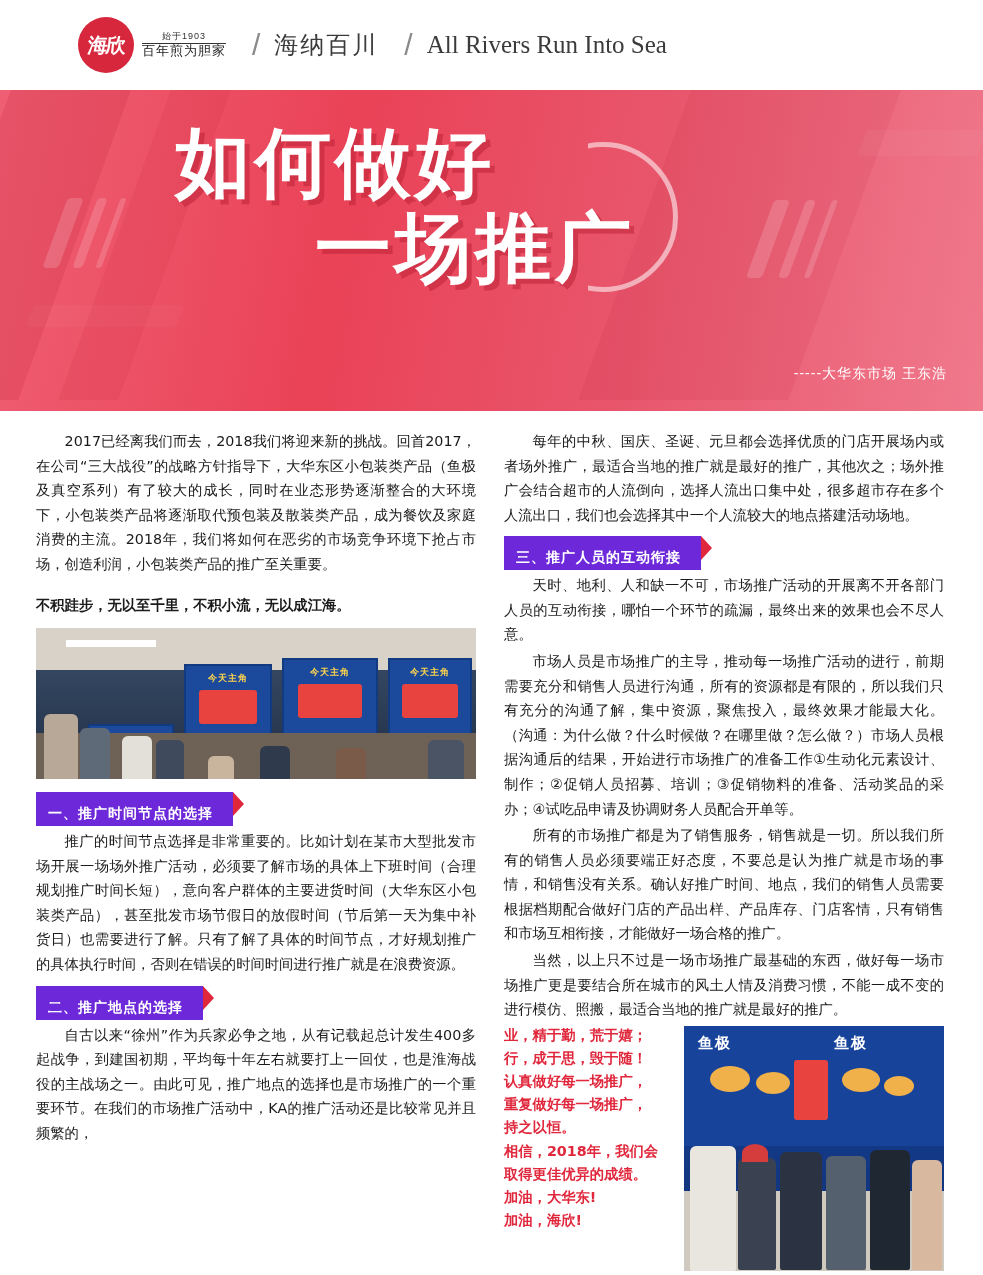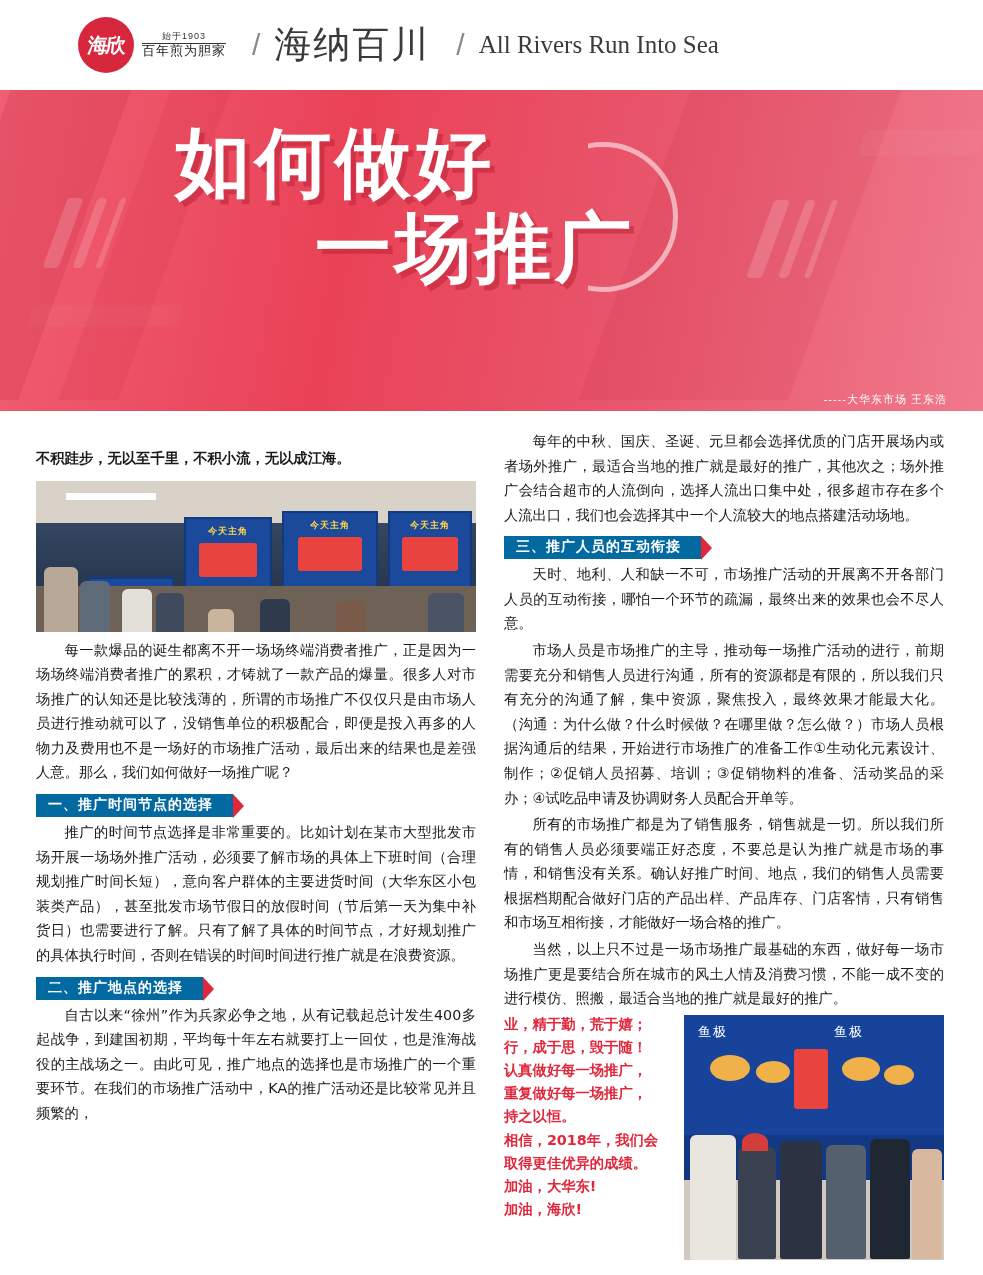--- a/index.html
+++ b/index.html
@@ -41,21 +41,21 @@
     margin-left: 8px;
     line-height: 1.15;
     flex: none;
   }
   .logo-text .l1 {
     font-size: 9px; color:#333; letter-spacing:1px; text-align:center;
     border-bottom:1px solid #333; padding-bottom:1px;
   }
   .logo-text .l2 { font-size:13px; color:#222; font-weight:normal; letter-spacing:1px; }
   .slash { color:#8a8a8a; font-size:30px; margin:0 14px 0 26px; font-weight:300; }
-  .h-cn { font-size:37px; color:#3b3b3b; letter-spacing:2px; }
+  .h-cn { font-size:24px; color:#3b3b3b; letter-spacing:2px; }
   .h-en { font-size:25px; color:#3b3b3b; font-family:"Liberation Serif", serif; }
 
   
   .banner {
     position: relative;
     height: 321px;
     background: linear-gradient(100deg,#ef5f73 0%, #ea4257 35%, #e8566c 65%, #f0798c 100%);
     overflow: hidden;
   }
   .banner .stripe {
@@ -84,23 +84,23 @@
     font-family:"DejaVu Sans","Liberation Sans",sans-serif;
     font-weight:bold;
     font-size: 76px;
     line-height: 1.12;
     letter-spacing: 4px;
     text-shadow: 5px 5px 0 rgba(190,35,55,0.55);
   }
   .banner-title .l2 { margin-left: 140px; }
   .byline {
     position:absolute;
-    right: 36px; bottom: 4px;
+    right: 36px; bottom: 28px;
     color:#fff;
-    font-size: 11px;
+    font-size: 14px;
     letter-spacing:1px;
   }
 
   
   .content {
     display:flex;
     padding: 18px 36px 0 36px;
     gap: 28px;
   }
   .col { width: 440px; }
@@ -112,25 +112,25 @@
     text-align: justify;
     text-indent: 2em;
     font-family:"DejaVu Sans","Liberation Sans",sans-serif;
   }
   p.noindent { text-indent: 0; margin-top: 17px; }
   p.bold { font-weight:bold; }
 
   .sec-head {
     display:inline-block;
     position:relative;
-    background:#0369a1;
+    background:#6d28d9;
     color:#fff;
     font-size:14px;
     font-weight:bold;
-    padding: 2px 20px 3px 12px;
+    padding: 13px 20px 3px 12px;
     margin: 7px 0 3px 0;
     letter-spacing:1px;
   }
   .sec-head:after {
     content:"";
     position:absolute;
     right:-11px; top:0;
     width:0;height:0;
     border-top: 12.5px solid transparent;
     border-bottom: 12.5px solid transparent;
@@ -156,21 +156,21 @@
     position:absolute; background:#1b4a9c; border:2px solid #123a80;
   }
   .banner-blue .t { color:#ffd44d; font-size:9px; font-weight:bold; text-align:center; margin-top:6px; letter-spacing:1px;}
   .banner-blue .d { width:70%; height:34px; margin:5px auto; background:#e8433f; border-radius:3px; }
   .person { position:absolute; border-radius:6px 6px 2px 2px; }
 
   
   .ph2-bg { position:absolute; inset:0; background:linear-gradient(#17439a,#0f2f72); }
   .ph2-top { position:absolute; left:0; right:0; top:0; height:120px; background:#17439a; }
   .ph2-floor { position:absolute; left:0;right:0;bottom:0;height:80px;background:#cfc9bf; }
-  .ph2-title { position:absolute; color:#fff; font-size:13px; font-weight:normal; letter-spacing:2px; }
+  .ph2-title { position:absolute; color:#fff; font-size:15px; font-weight:bold; letter-spacing:2px; }
   .food { position:absolute; border-radius:50%; background:#f0b04a; }
 
   .redtext p {
     color:#e0273c;
     font-weight:bold;
     font-size:14.3px;
     line-height:1.62;
     text-indent:0;
     margin:0;
   }
@@ -218,20 +218,21 @@
   <div class="banner-title">
     <div class="l1">如何做好</div>
     <div class="l2">一场推广</div>
   </div>
   <div class="byline">-----大华东市场 王东浩</div>
 </div>
 
 <div class="content">
 
   <div class="col">
+    <p>2017已经离我们而去，2018我们将迎来新的挑战。回首2017，在公司“三大战役”的战略方针指导下，大华东区小包装类产品（鱼极及真空系列）有了较大的成长，同时在业态形势逐渐整合的大环境下，小包装类产品将逐渐取代预包装及散装类产品，成为餐饮及家庭消费的主流。2018年，我们将如何在恶劣的市场竞争环境下抢占市场，创造利润，小包装类产品的推广至关重要。</p>
     <p class="noindent bold">不积跬步，无以至千里，不积小流，无以成江海。</p>
 
     <div class="photo">
       <div class="ph1-bg"></div>
       <div class="ph1-ceil"></div>
       <div class="banner-blue" style="left:148px;top:36px;width:88px;height:118px;">
         <div class="t">今天主角</div>
         <div class="d"></div>
       </div>
       <div class="banner-blue" style="left:246px;top:30px;width:96px;height:124px;">
@@ -249,21 +250,20 @@
       <div class="person" style="left:8px;top:86px;width:34px;height:80px;background:#b8a898;"></div>
       <div class="person" style="left:44px;top:100px;width:30px;height:70px;background:#5f6a78;"></div>
       <div class="person" style="left:86px;top:108px;width:30px;height:64px;background:#e3e0da;"></div>
       <div class="person" style="left:120px;top:112px;width:28px;height:62px;background:#3f4a5c;"></div>
       <div class="person" style="left:224px;top:118px;width:30px;height:58px;background:#2f3a4c;"></div>
       <div class="person" style="left:300px;top:120px;width:30px;height:58px;background:#7a5b4a;"></div>
       <div class="person" style="left:392px;top:112px;width:36px;height:70px;background:#4b5464;"></div>
       <div class="person" style="left:172px;top:128px;width:26px;height:52px;background:#c9b49d;"></div>
     </div>
 
-    <p>每一款爆品的诞生都离不开一场场终端消费者推广，正是因为一场场终端消费者推广的累积，才铸就了一款产品的爆量。很多人对市场推广的认知还是比较浅薄的，所谓的市场推广不仅仅只是由市场人员进行推动就可以了，没销售单位的积极配合，即便是投入再多的人物力及费用也不是一场好的市场推广活动，最后出来的结果也是差强人意。那么，我们如何做好一场推广呢？</p>
 
     <div class="sec-head">一、推广时间节点的选择</div>
     <p>推广的时间节点选择是非常重要的。比如计划在某市大型批发市场开展一场场外推广活动，必须要了解市场的具体上下班时间（合理规划推广时间长短），意向客户群体的主要进货时间（大华东区小包装类产品），甚至批发市场节假日的放假时间（节后第一天为集中补货日）也需要进行了解。只有了解了具体的时间节点，才好规划推广的具体执行时间，否则在错误的时间时间进行推广就是在浪费资源。</p>
 
     <div class="sec-head">二、推广地点的选择</div>
     <p>自古以来“徐州”作为兵家必争之地，从有记载起总计发生400多起战争，到建国初期，平均每十年左右就要打上一回仗，也是淮海战役的主战场之一。由此可见，推广地点的选择也是市场推广的一个重要环节。在我们的市场推广活动中，KA的推广活动还是比较常见并且频繁的，</p>
   </div>
 
   <div class="col">
     <p>每年的中秋、国庆、圣诞、元旦都会选择优质的门店开展场内或者场外推广，最适合当地的推广就是最好的推广，其他次之；场外推广会结合超市的人流倒向，选择人流出口集中处，很多超市存在多个人流出口，我们也会选择其中一个人流较大的地点搭建活动场地。</p>

